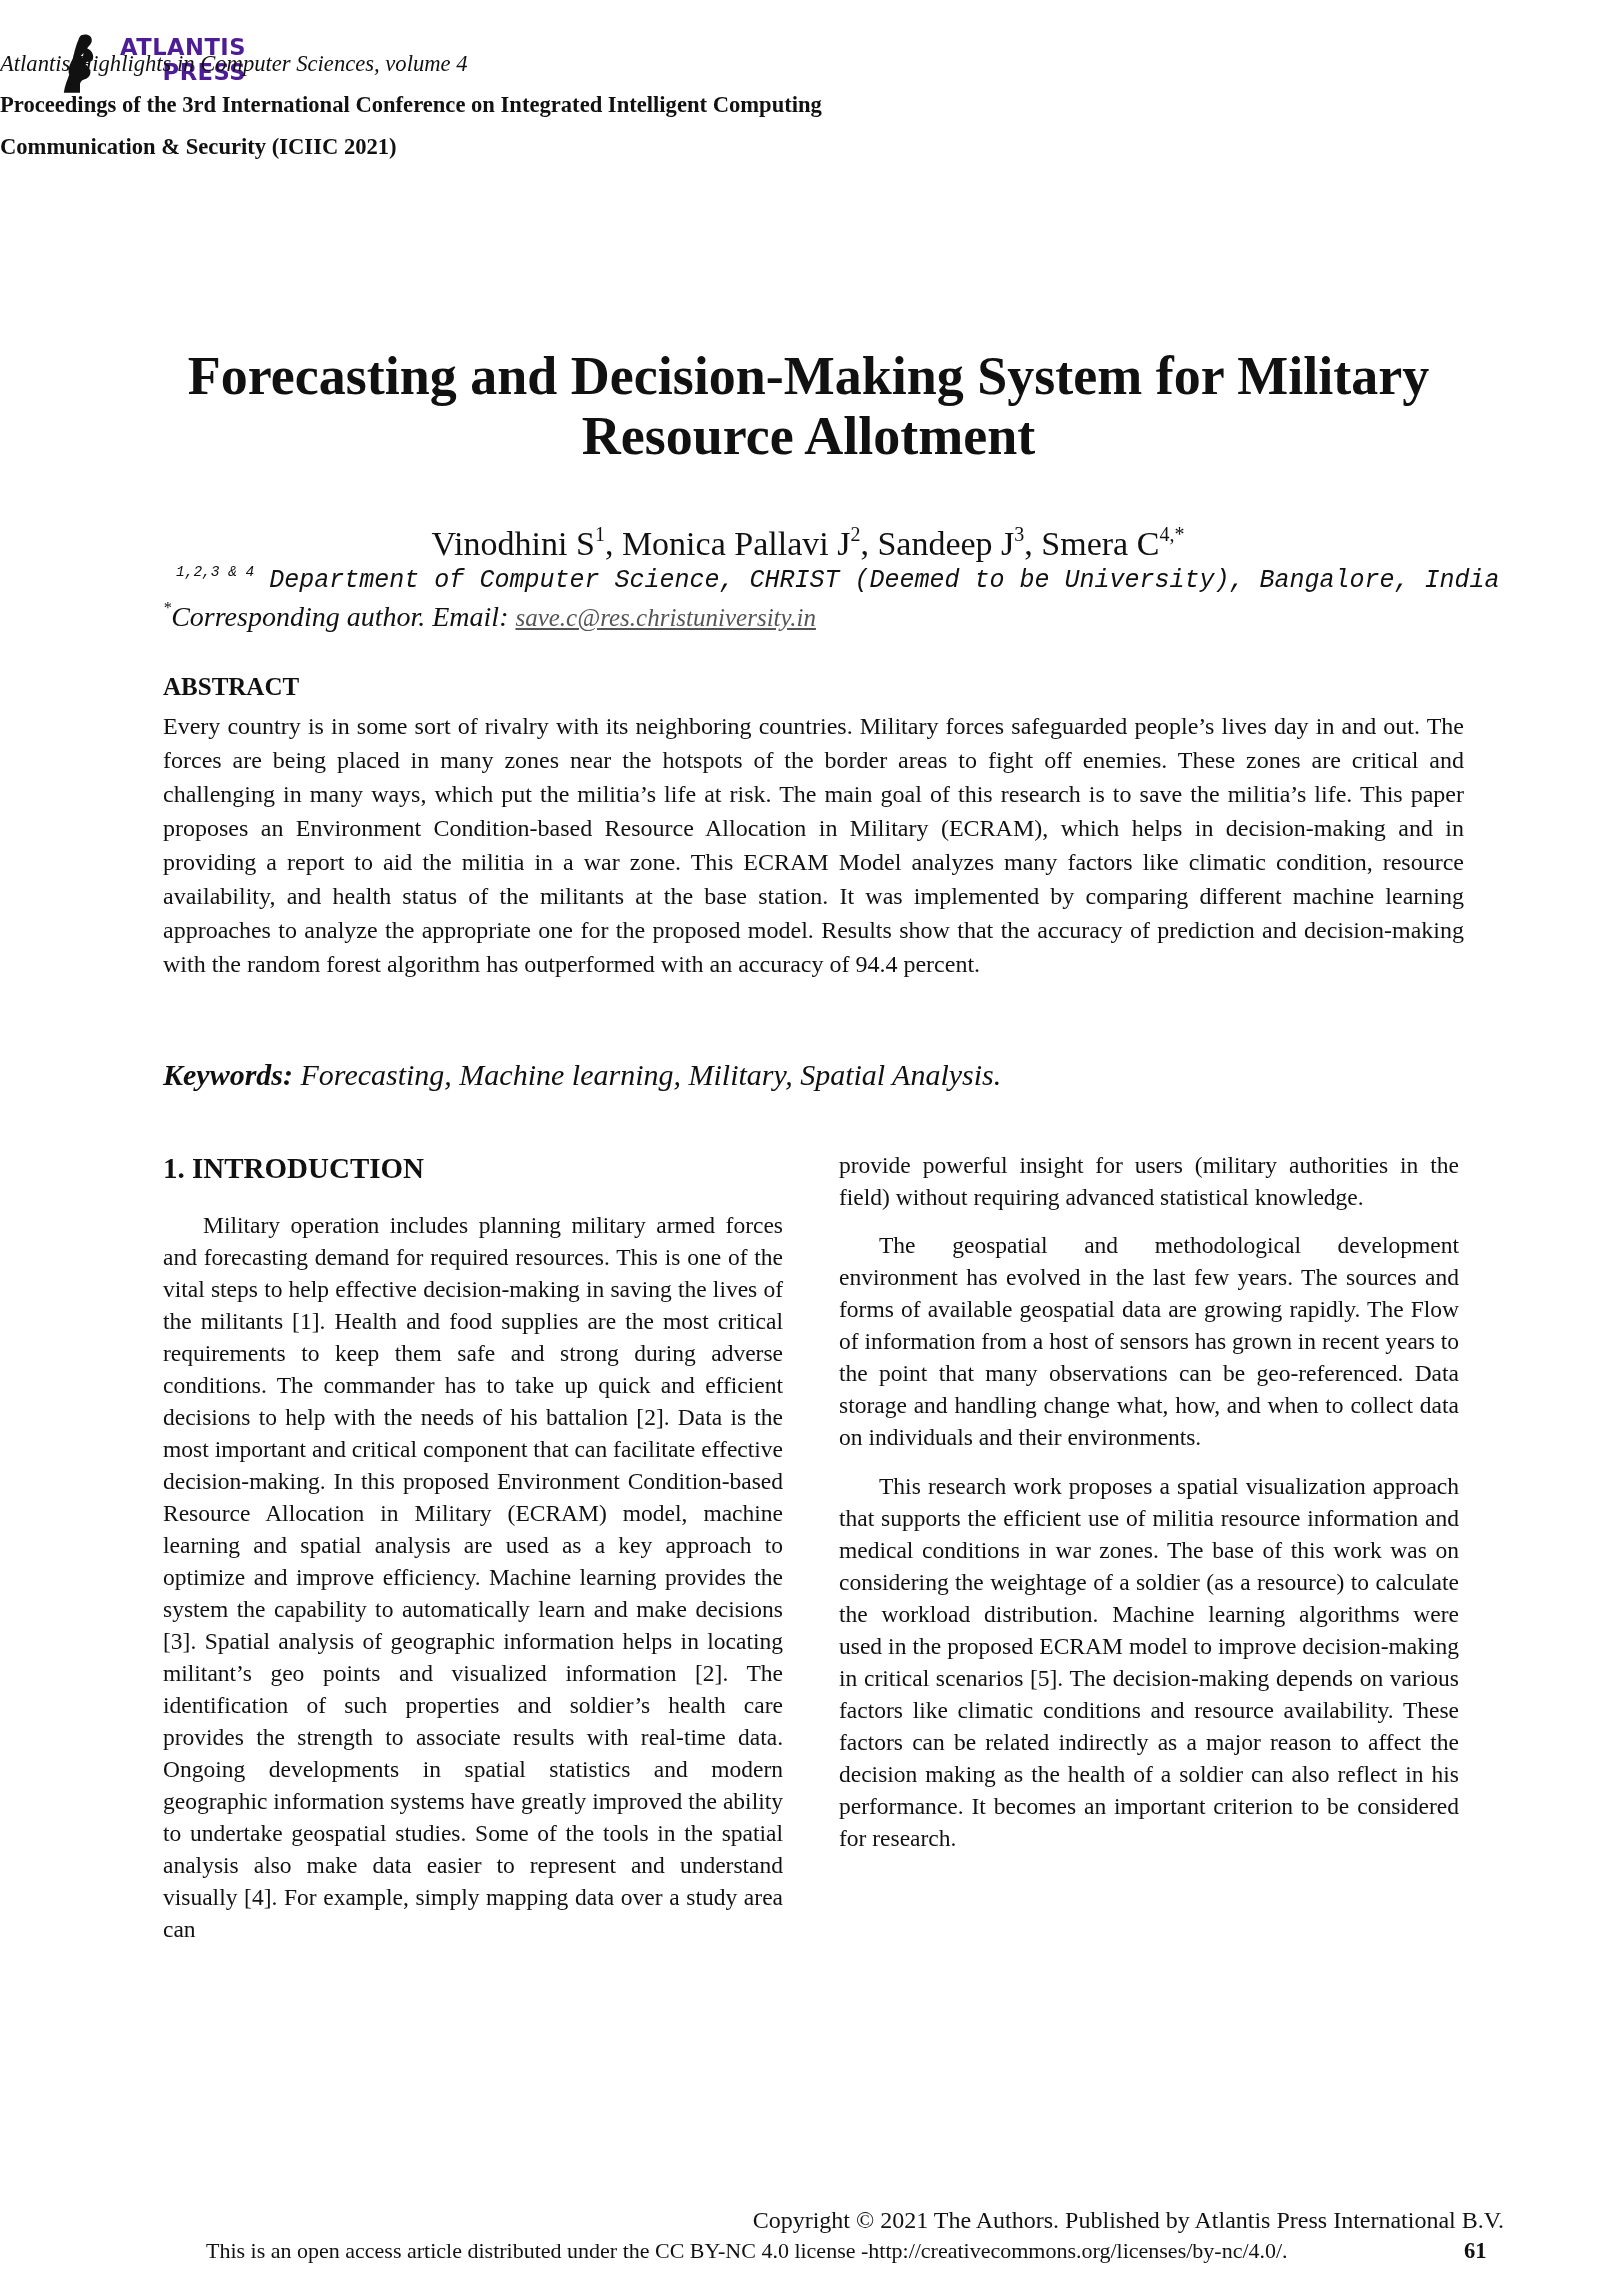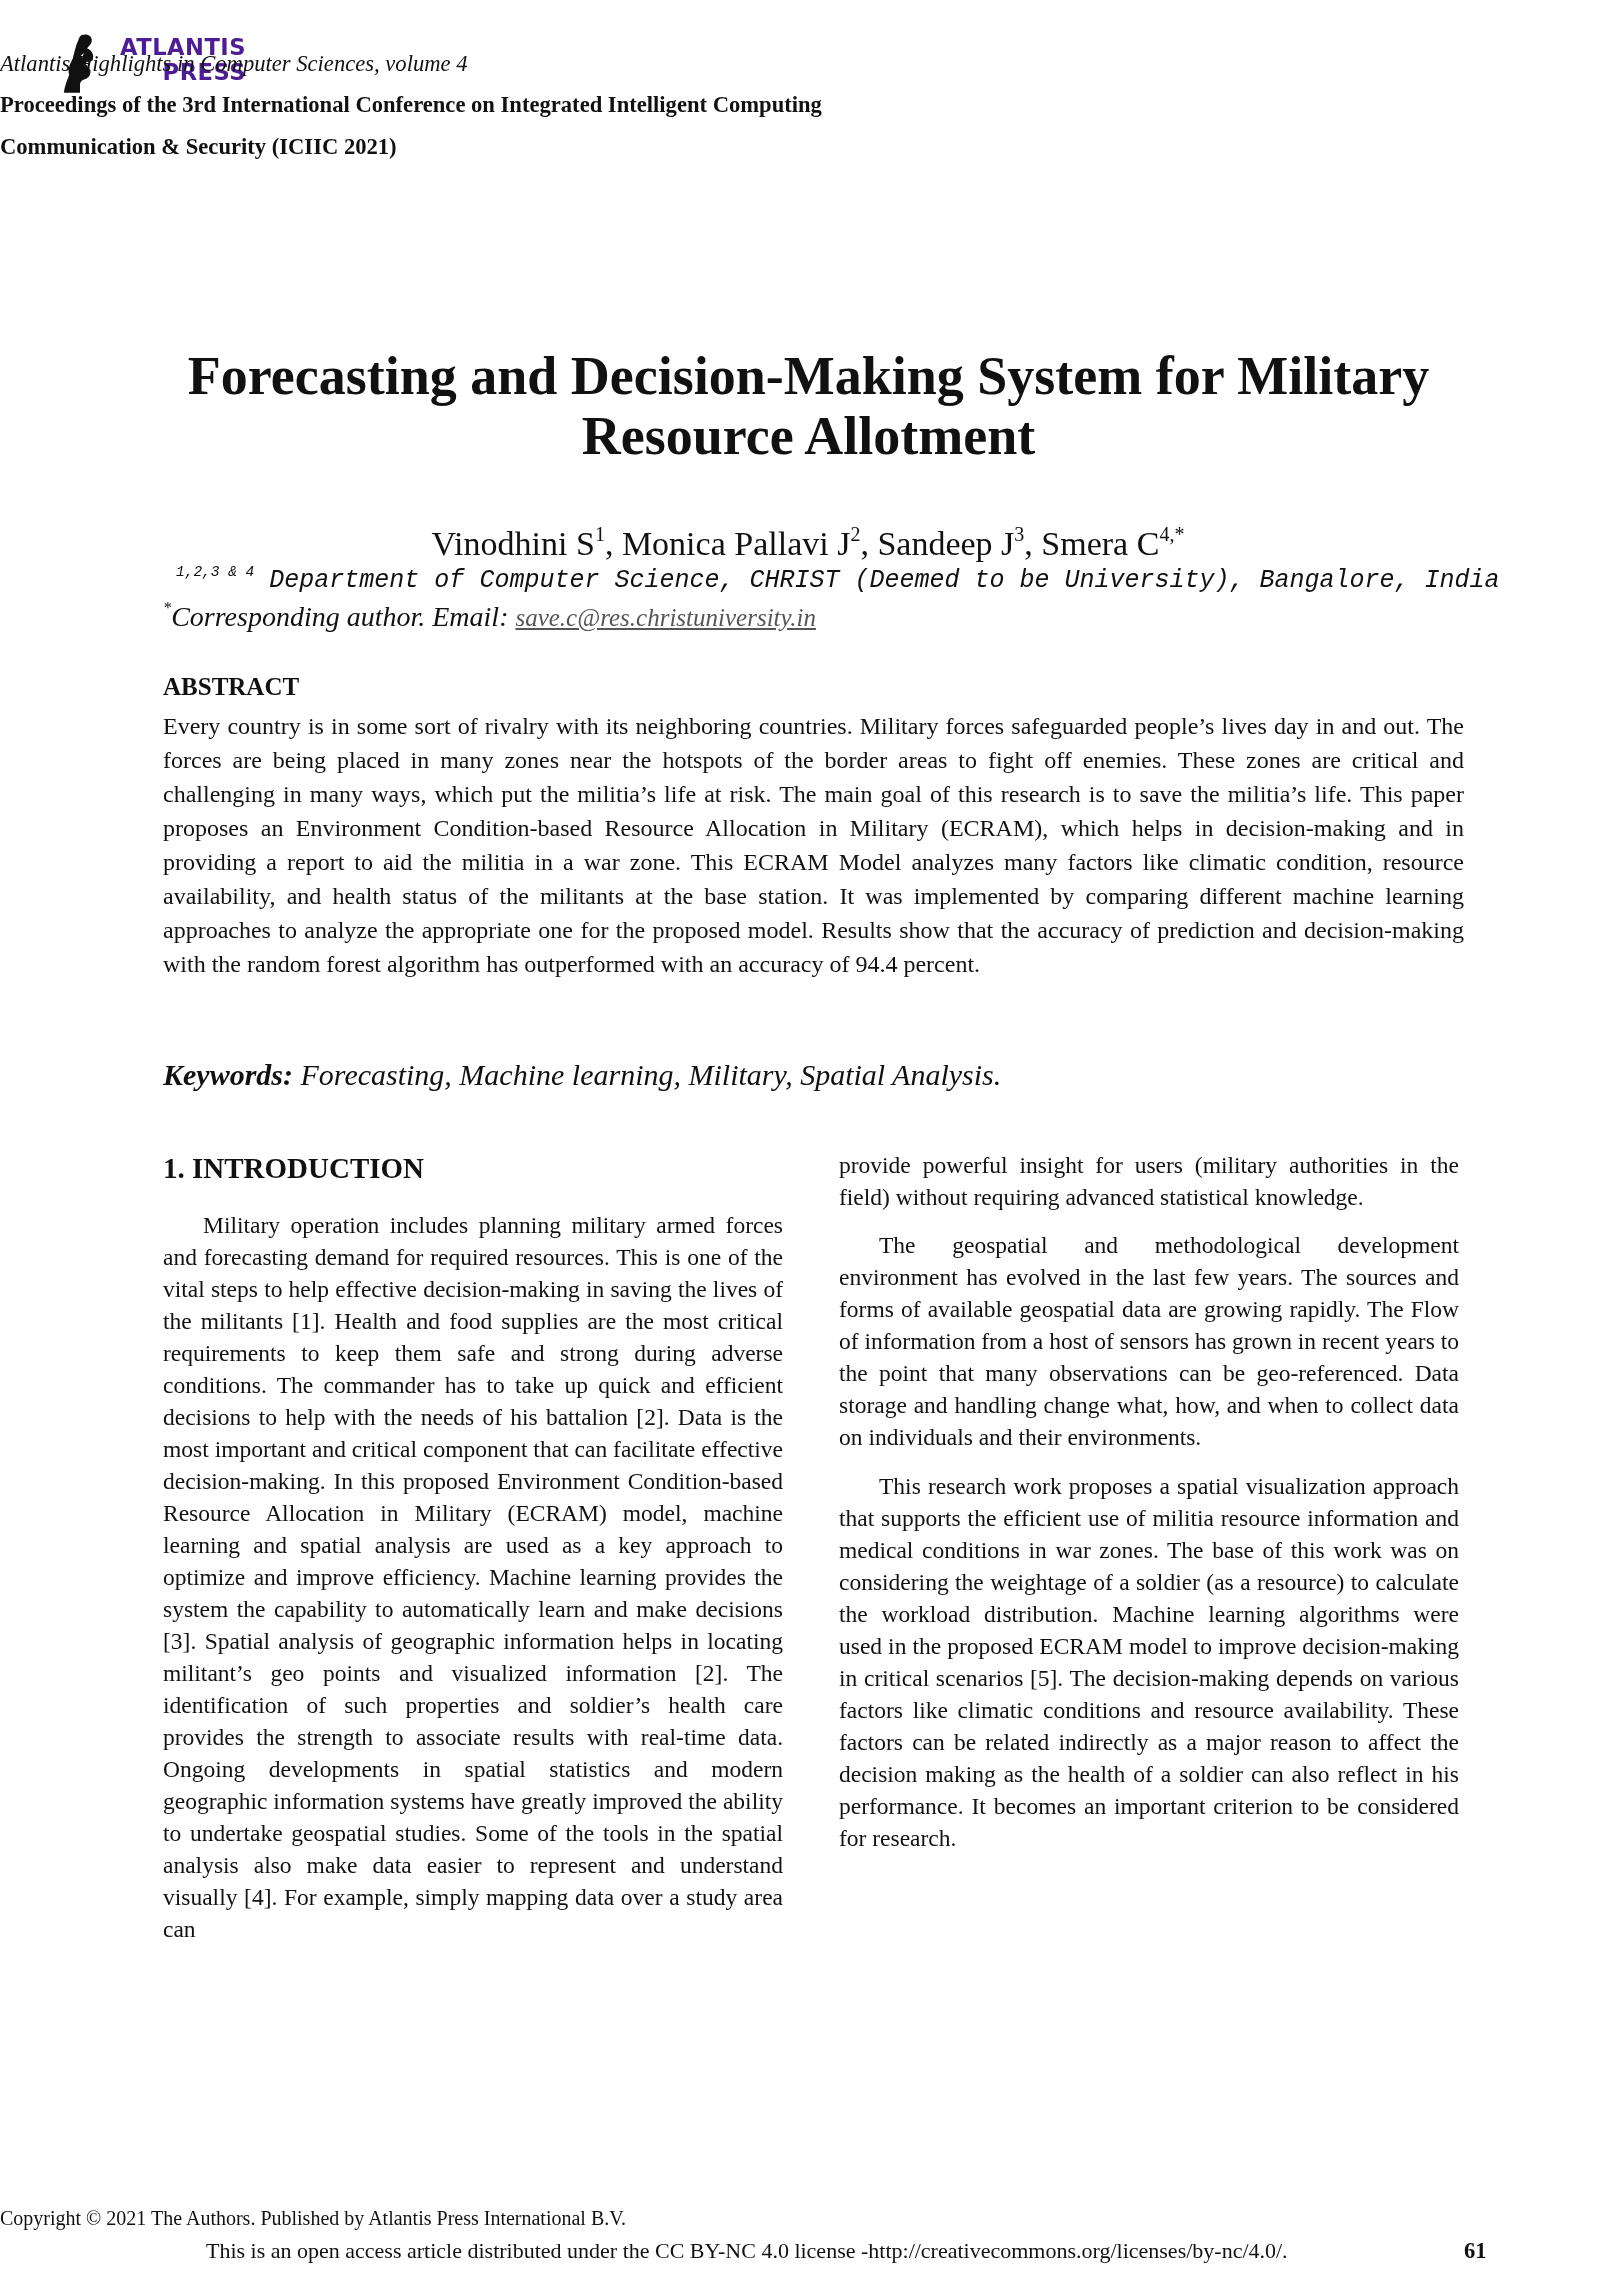--- a/index.html
+++ b/index.html
@@ -29,21 +29,21 @@
   #keywords { left: 163px; top: 1058px; font-style: italic; font-size: 30px; }
   #keywords b { font-weight: bold; }
   
   .col { width: 620px; font-size: 23.5px; line-height: 32px; text-align: justify; }
   .col p { margin: 0 0 16.3px 0; }
   .col p.ind { text-indent: 40px; }
   #col-left { left: 163px; top: 1209px; }
   #col-right { left: 839px; top: 1149px; font-family: Liberation Serif, serif; }
   #intro-head { left: 163px; top: 1152px; font-weight: bold; font-size: 29px; }
   
-  #copyright { left: 0; width: 1504px; top: 2207px; text-align: left; font-size: 20px; }
+  #copyright { left: 0; width: 1504px; top: 2207px; text-align: right; font-size: 24px; }
   #license { left: 206px; top: 2238px; font-size: 22px; }
   #pagenum { left: 1464px; top: 2238px; font-size: 22.6px; font-weight: bold; }
 </style>
 </head>
 <body>
 
 <div id="logo" class="abs">
   <svg class="thinker" viewBox="0 0 50 66">
     <path d="M22 2 C28 0 34 3 33 9 C32 13 29 14 28 17 C33 19 36 24 34 30 C31 33 27 30 26 34 C30 38 34 42 30 48 C27 52 22 50 20 56 L20 66 L2 66 C3 58 6 52 8 46 C6 40 9 34 12 28 C14 20 16 12 18 8 C19 5 20 3 22 2 Z" fill="#111"></path>
     <path d="M24 22 L20 26 L23 27 Z" fill="#fff"></path>

